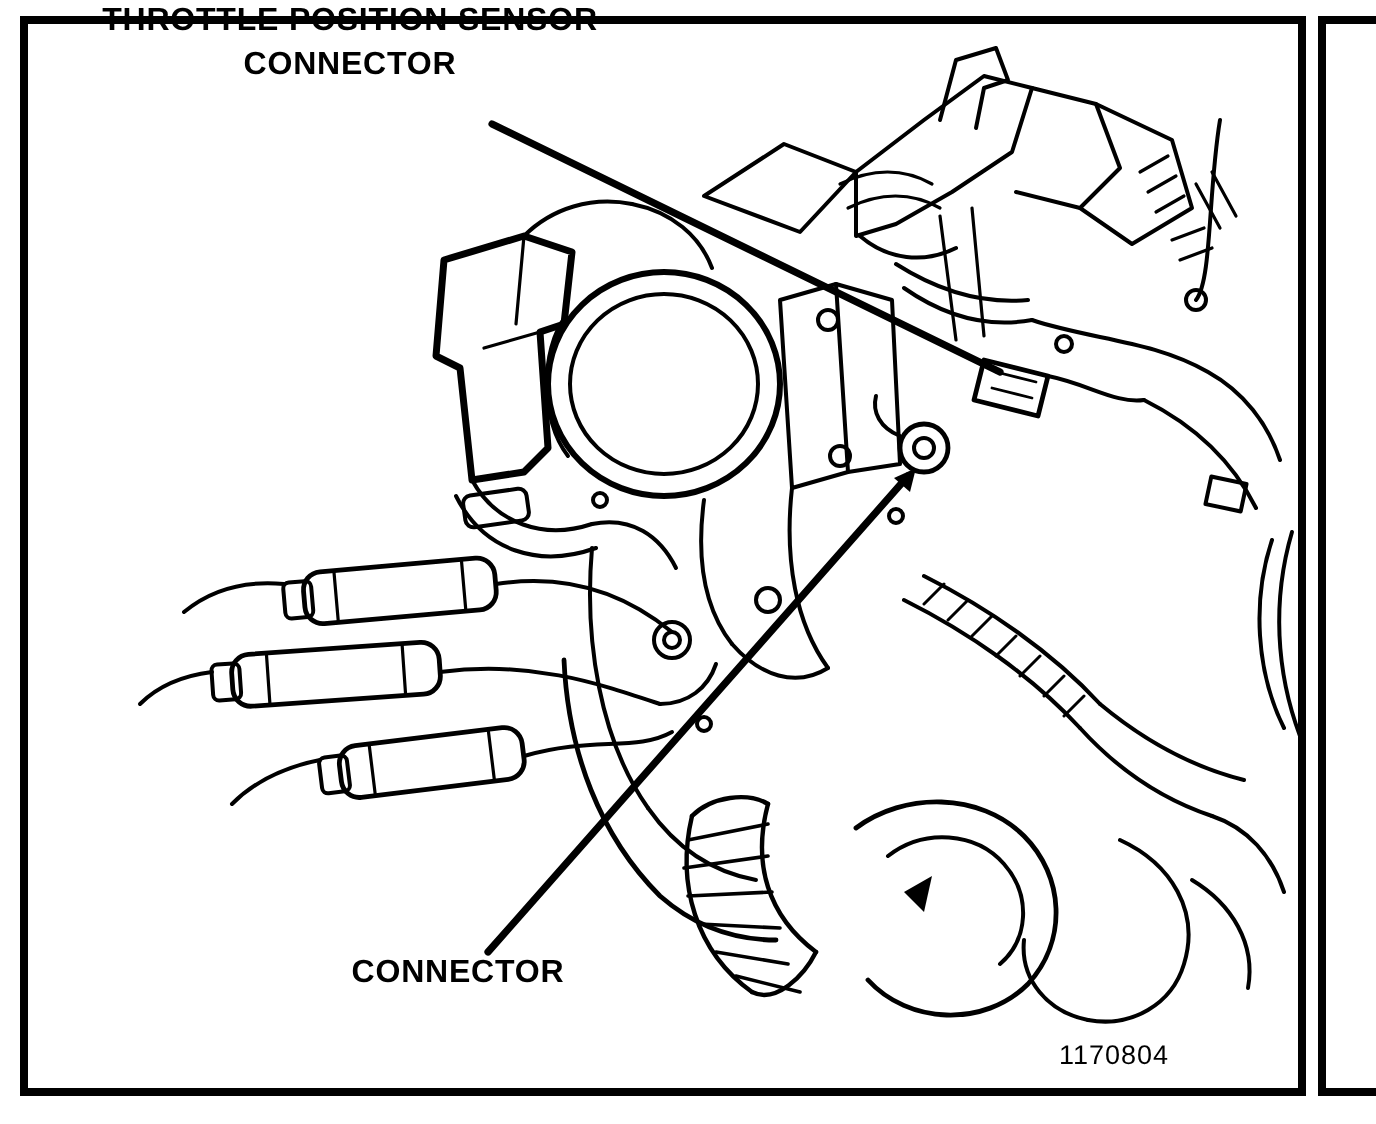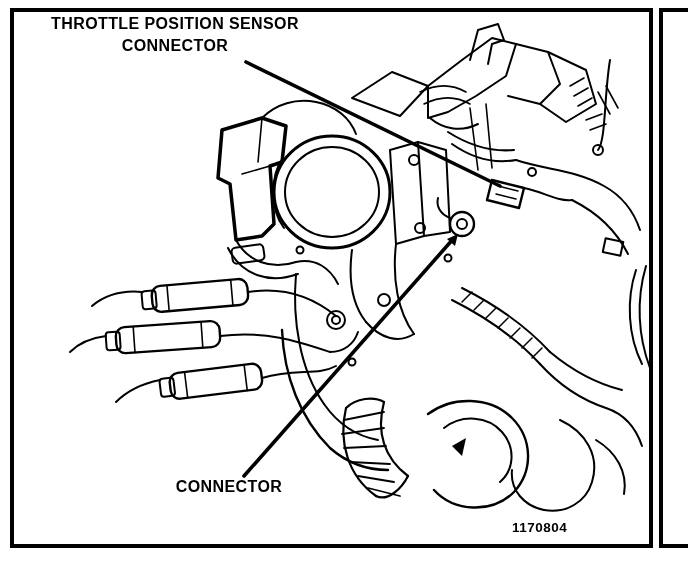--- a/index.html
+++ b/index.html
@@ -5,25 +5,25 @@
   html,body{margin:0;padding:0;background:#ffffff;}
   .page{
     position:relative;width:688px;height:562px;background:#ffffff;
     overflow:hidden;font-family:"Liberation Sans",sans-serif;color:#000;
   }
   .art{position:absolute;left:0;top:0;width:688px;height:562px;}
   .label{
     position:absolute;font-weight:700;font-size:16px;letter-spacing:.4px;
     text-align:center;line-height:22px;color:#000;white-space:nowrap;
   }
-  .label-top{left:16px;top:13px;width:318px;}
+  .label-top{left:16px;top:0;width:318px;}
   .label-bottom{left:114px;top:476px;width:230px;}
   .fig-num{
-    position:absolute;left:512px;top:520px;width:90px;text-align:left;
-    font-weight:700;font-size:13.5px;letter-spacing:.5px;color:#000;
+    position:absolute;left:512px;top:520px;width:90px;text-align:center;
+    font-weight:400;font-size:13.5px;letter-spacing:.5px;color:#000;
   }
 </style>
 </head>
 <body>
 
 <div class="page">
 
   <svg class="art" viewBox="0 0 688 562" aria-hidden="true">
 
     <rect x="12" y="10" width="639" height="536" fill="#ffffff" stroke="#000" stroke-width="4"></rect>

